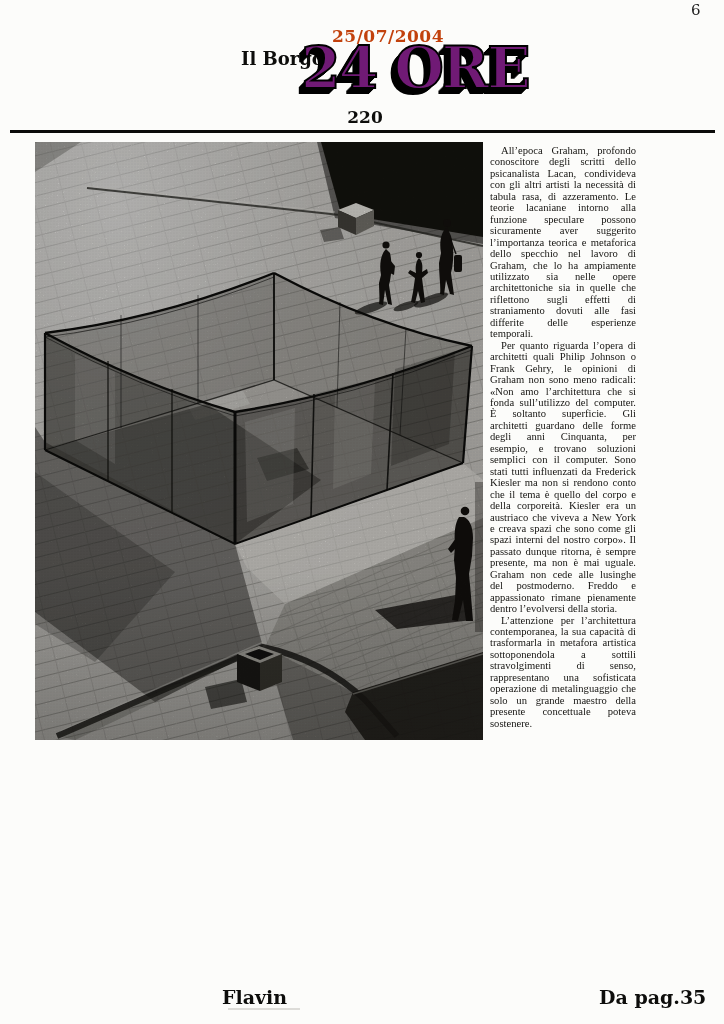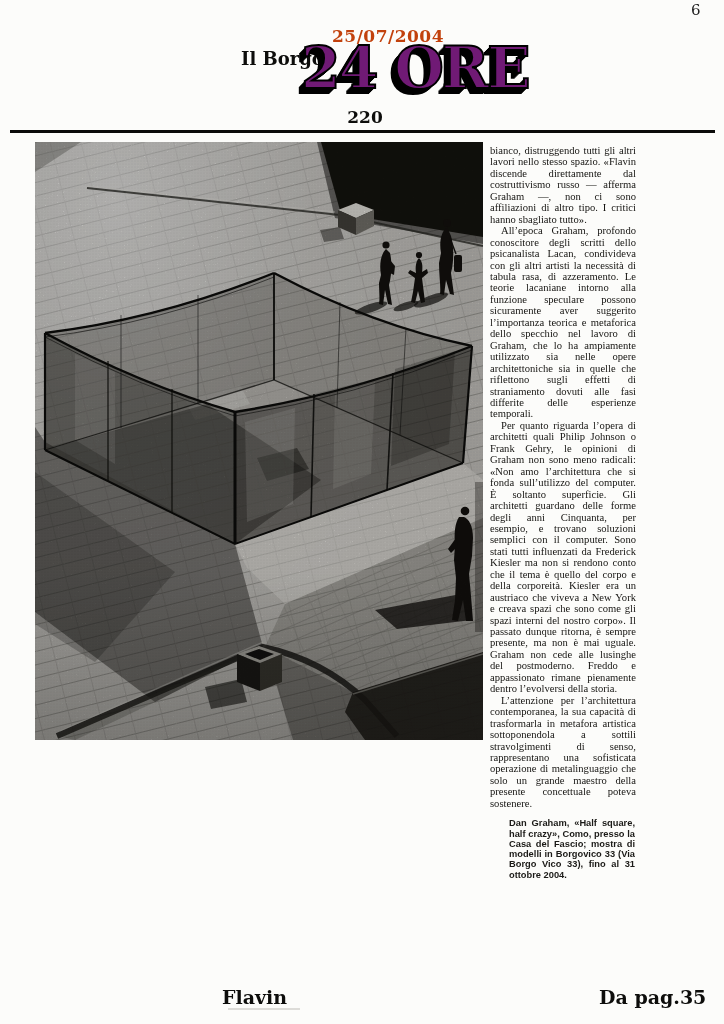--- a/index.html
+++ b/index.html
@@ -208,24 +208,22 @@
     </g>
 
     <g>
       <rect width="448" height="598" fill="url(#botShade)"></rect>
       <rect width="448" height="598" fill="url(#dots)" opacity="0.07"></rect>
       <rect width="448" height="598" filter="url(#grain)" opacity="0.24"></rect>
     </g>
   </svg>
 
   <section class="abs column">
-    <p class="noindent">bianco, distruggendo tutti gli altri lavori nello stesso spazio. «Flavin discende direttamente dal costruttivismo russo — afferma Graham —, non ci sono affiliazioni di altro tipo. I critici hanno sbagliato tutto».</p>
     <p>All’epoca Graham, profondo conoscitore degli scritti dello psicanalista Lacan, condivideva con gli altri artisti la necessità di tabula rasa, di azzeramento. Le teorie lacaniane intorno alla funzione speculare possono sicuramente aver suggerito l’importanza teorica e metaforica dello specchio nel lavoro di Graham, che lo ha ampiamente utilizzato sia nelle opere architettoniche sia in quelle che riflettono sugli effetti di straniamento dovuti alle fasi differite delle esperienze temporali.</p>
     <p>Per quanto riguarda l’opera di architetti quali Philip Johnson o Frank Gehry, le opinioni di Graham non sono meno radicali: «Non amo l’architettura che si fonda sull’utilizzo del computer. È soltanto superficie. Gli architetti guardano delle forme degli anni Cinquanta, per esempio, e trovano soluzioni semplici con il computer. Sono stati tutti influenzati da Frederick Kiesler ma non si rendono conto che il tema è quello del corpo e della corporeità. Kiesler era un austriaco che viveva a New York e creava spazi che sono come gli spazi interni del nostro corpo». Il passato dunque ritorna, è sempre presente, ma non è mai uguale. Graham non cede alle lusinghe del postmoderno. Freddo e appassionato rimane pienamente dentro l’evolversi della storia.</p>
     <p>L’attenzione per l’architettura contemporanea, la sua capacità di trasformarla in metafora artistica sottoponendola a sottili stravolgimenti di senso, rappresentano una sofisticata operazione di metalinguaggio che solo un grande maestro della presente concettuale poteva sostenere.</p>
-    <p class="caption">Dan Graham, «Half square, half crazy», Como, presso la Casa del Fascio; mostra di modelli in Borgovico 33 (Via Borgo Vico 33), fino al 31 ottobre 2004.</p>
   </section>
 
   <div class="abs f-section">Flavin</div>
   <div class="abs f-ref">Da pag.35</div>
   <div class="abs artifact"></div>
 
 </div>
 
 </body></html>

